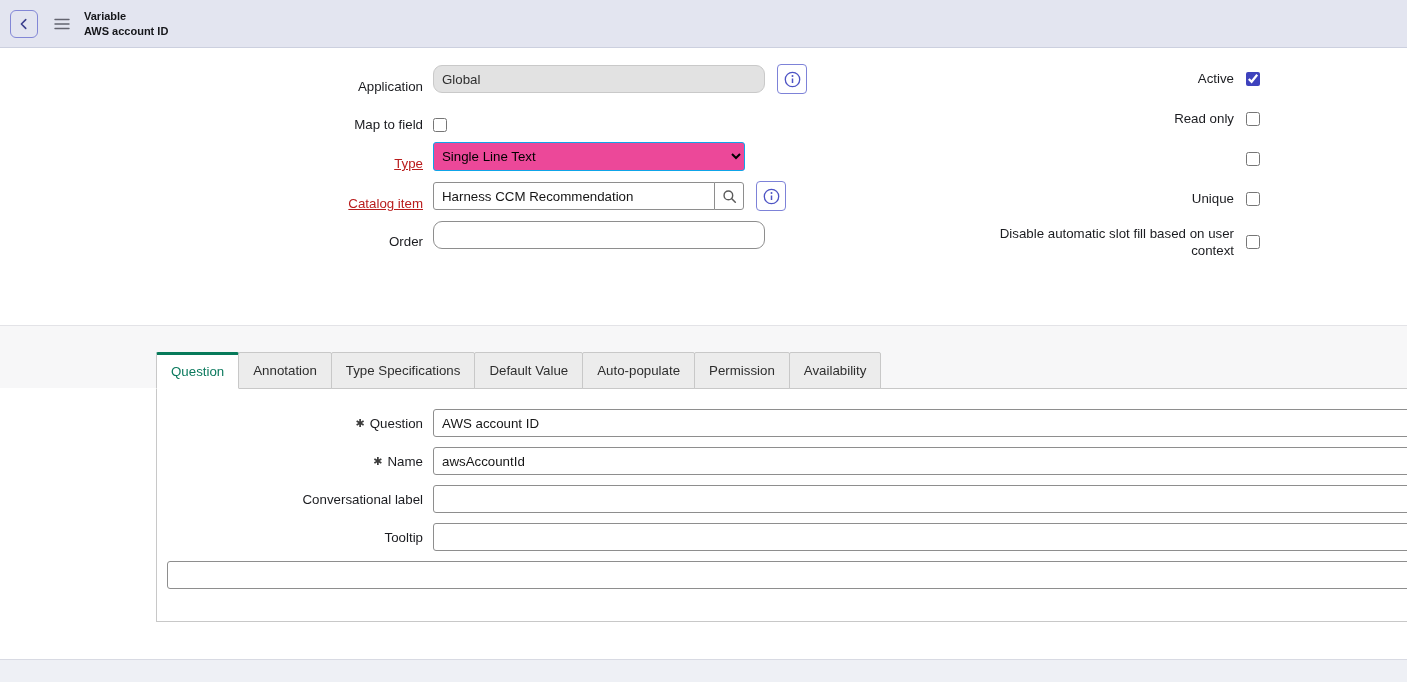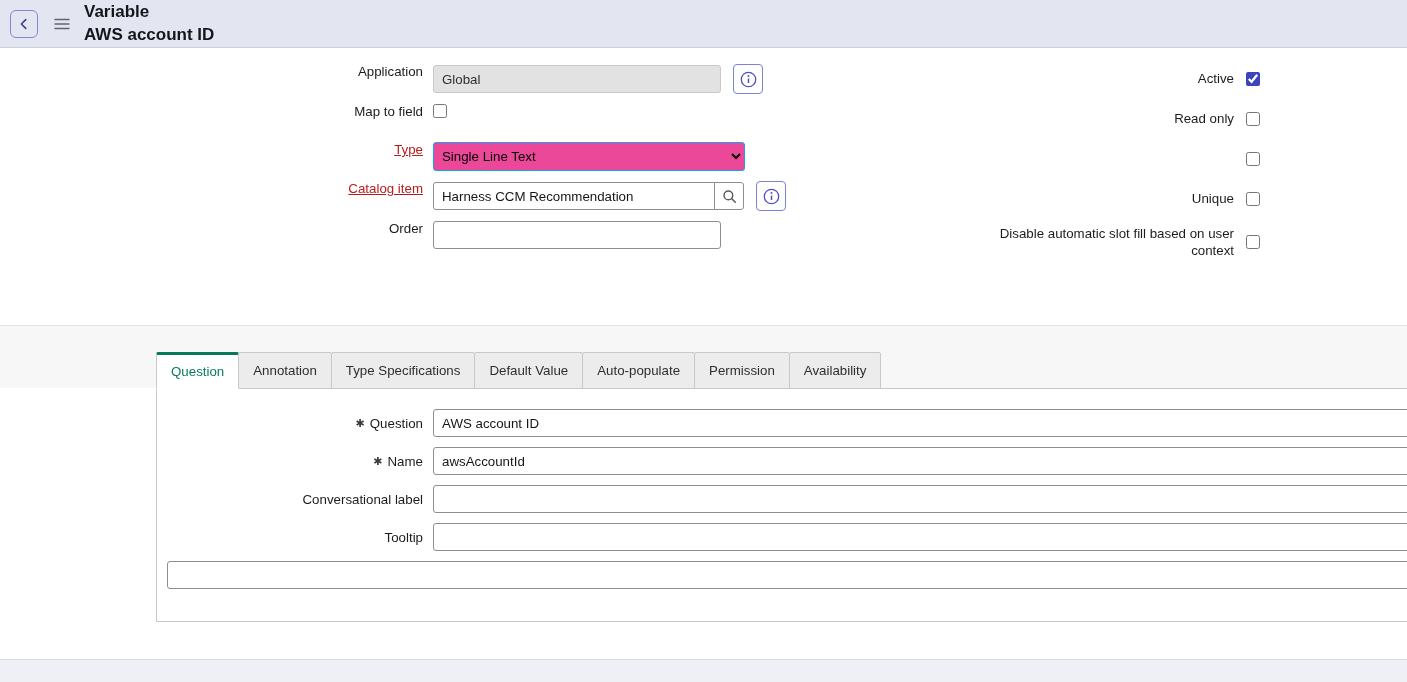--- a/index.html
+++ b/index.html
@@ -17,33 +17,33 @@
   }
   .back-btn {
     width:28px; height:28px; border:1px solid #8287d6; border-radius:6px;
     background:transparent; display:flex; align-items:center; justify-content:center;
     cursor:pointer; padding:0;
   }
   .menu-btn {
     margin-left:16px; background:none; border:none; padding:0; cursor:pointer;
     display:flex; align-items:center;
   }
-  .titles { margin-left:14px; font-weight:bold; font-size:17px; line-height:1.32; color:#15161a; }
+  .titles { margin-left:14px; font-weight:bold; font-size:11px; line-height:1.32; color:#15161a; }
 
   
   .main { position:relative; height:277px; background:#fff; }
   .left-col { position:absolute; left:0; top:16px; }
-  .lrow { display:flex; align-items:flex-start; min-height:28px; margin-bottom:10px; }
+  .lrow { display:flex; align-items:flex-end; min-height:28px; margin-bottom:10px; }
   .flabel { width:423px; text-align:right; flex:none; color:#1b1c20; }
   .fctrl { margin-left:10px; display:flex; align-items:center; }
   .link-label { color:#b91c1c; text-decoration:underline; cursor:pointer; }
 
   input.text {
-    height:28px; border:1px solid #8e8e8e; border-radius:3px; padding:0 8px;
-    font:inherit; color:#161616; width:288px; background:#fff; outline:none;
+    height:28px; border:1px solid #8e8e8e; border-radius:9px; padding:0 8px;
+    font:inherit; color:#161616; width:332px; background:#fff; outline:none;
   }
   input.text.readonly { background:#e2e2e2; border-color:#c9c9c9; color:#2f2f2f; }
   select.type-select {
     width:312px; height:29px; font:inherit; border:1px solid #0ea5e9;
     border-radius:3px; background:#ec4899; padding:0 4px; cursor:pointer;
   }
   .input-group { display:flex; align-items:center; }
   .input-group input.text { width:282px; border-radius:3px 0 0 3px; }
   .search-btn {
     width:30px; height:28px; border:1px solid #8e8e8e; margin-left:-1px;

